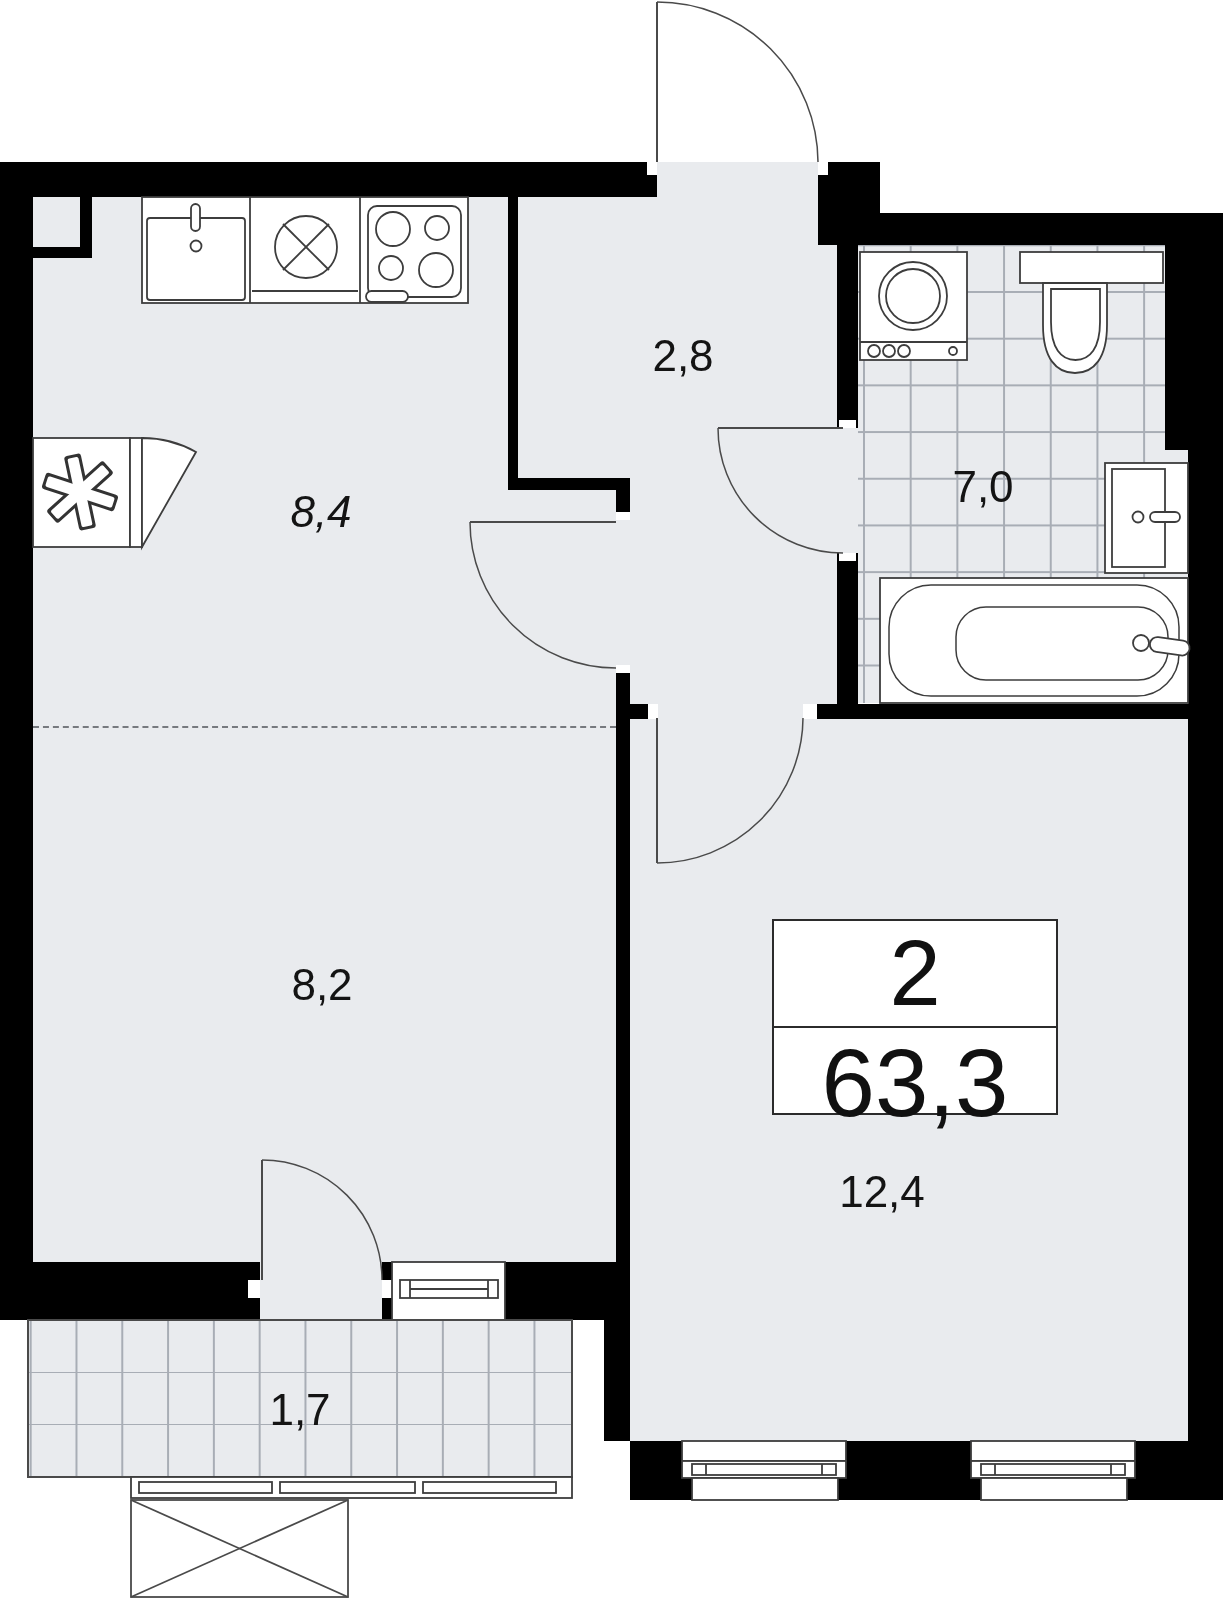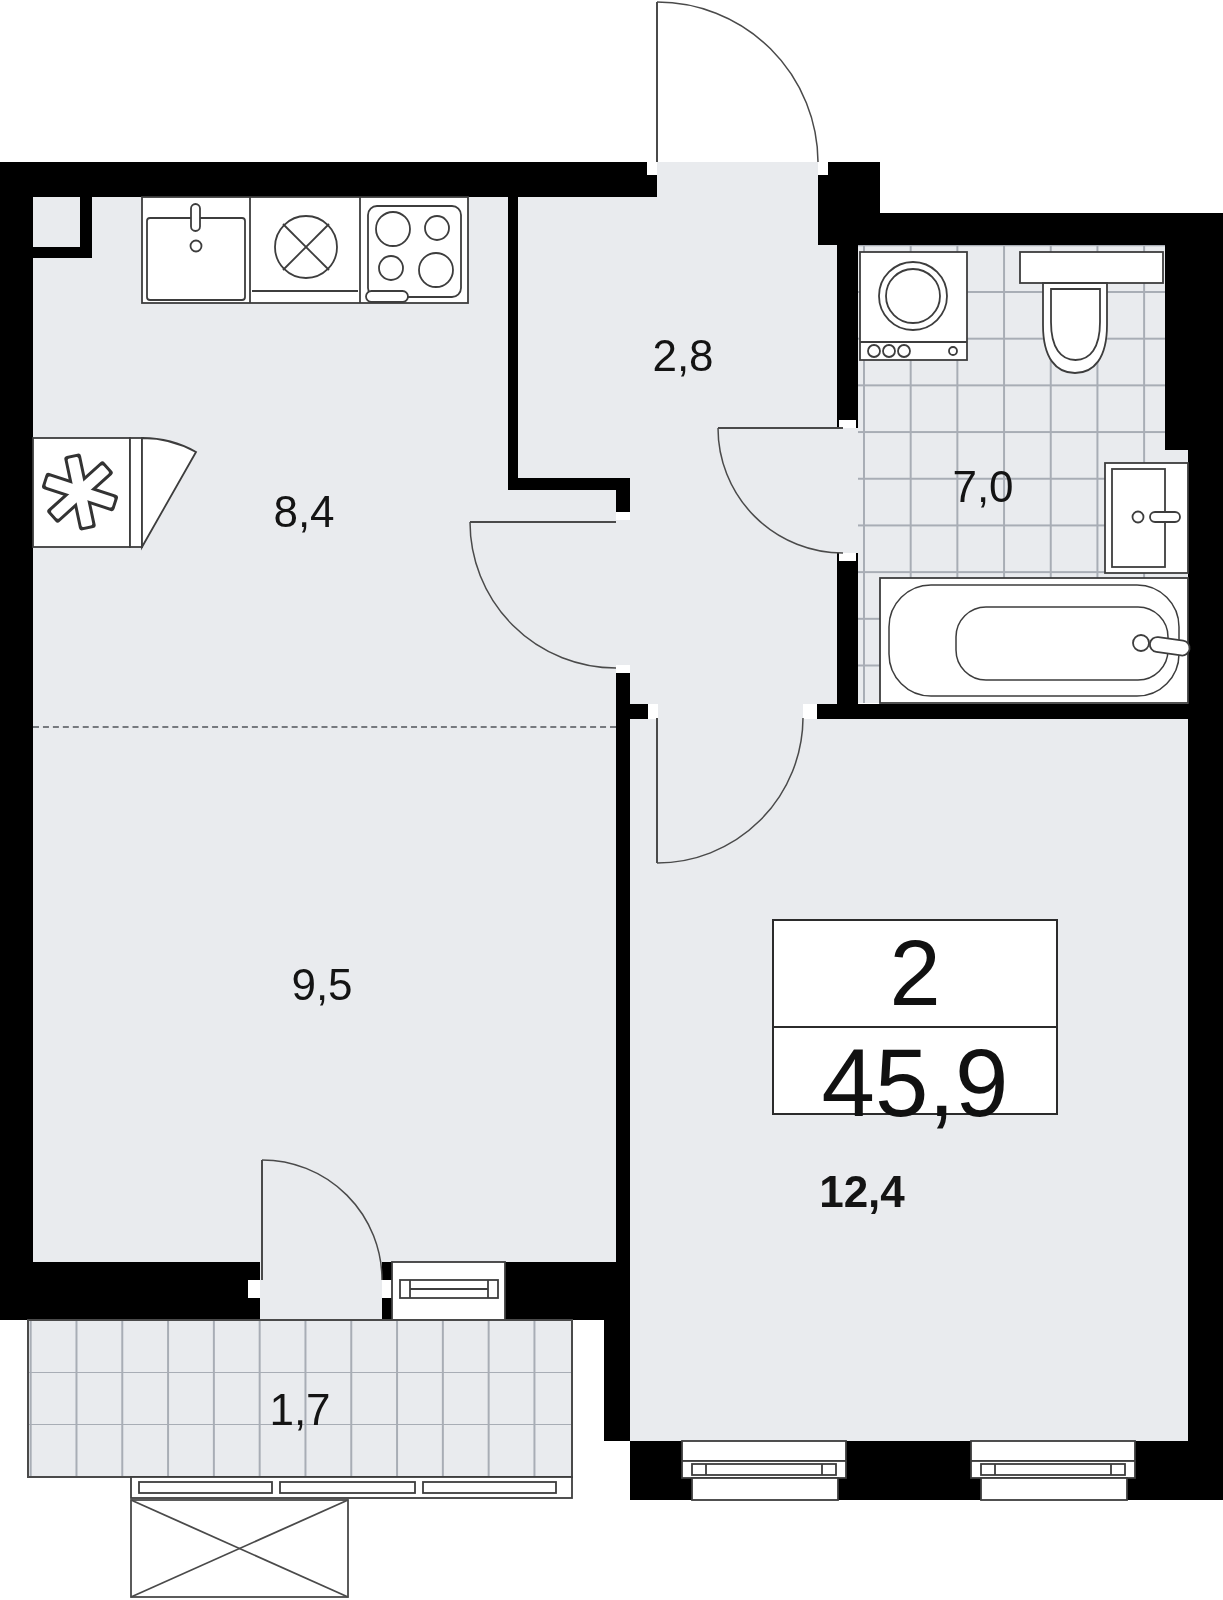--- a/index.html
+++ b/index.html
@@ -216,25 +216,25 @@
     <g stroke="#3d3d3d" stroke-width="1.8" fill="#fff">
       <rect x="971" y="1441" width="164" height="20"></rect>
       <rect x="971" y="1461" width="164" height="17"></rect>
       <rect x="981" y="1464" width="144" height="11" fill="none"></rect>
       <line x1="995" y1="1464" x2="995" y2="1475"></line>
       <line x1="1111" y1="1464" x2="1111" y2="1475"></line>
       <rect x="981" y="1478" width="146" height="22"></rect>
     </g>
   </svg>
 
-  <div class="lbl" style="left:304px;top:512px;">8,4</div>
+  <div class="lbl" style="left:321px;top:512px;font-style:italic;">8,4</div>
   <div class="lbl" style="left:683px;top:356px;">2,8</div>
   <div class="lbl" style="left:983px;top:487px;">7,0</div>
-  <div class="lbl" style="left:322px;top:985px;">9,5</div>
-  <div class="lbl" style="left:862px;top:1192px;font-weight:bold;">12,4</div>
+  <div class="lbl" style="left:322px;top:985px;">8,2</div>
+  <div class="lbl" style="left:882px;top:1192px;">12,4</div>
   <div class="lbl" style="left:300px;top:1410px;">1,7</div>
 
   <div id="info-box">
     <div class="cell top">2</div>
-    <div class="cell bottom">45,9</div>
+    <div class="cell bottom">63,3</div>
   </div>
 
 </div>
 
 </body></html>

